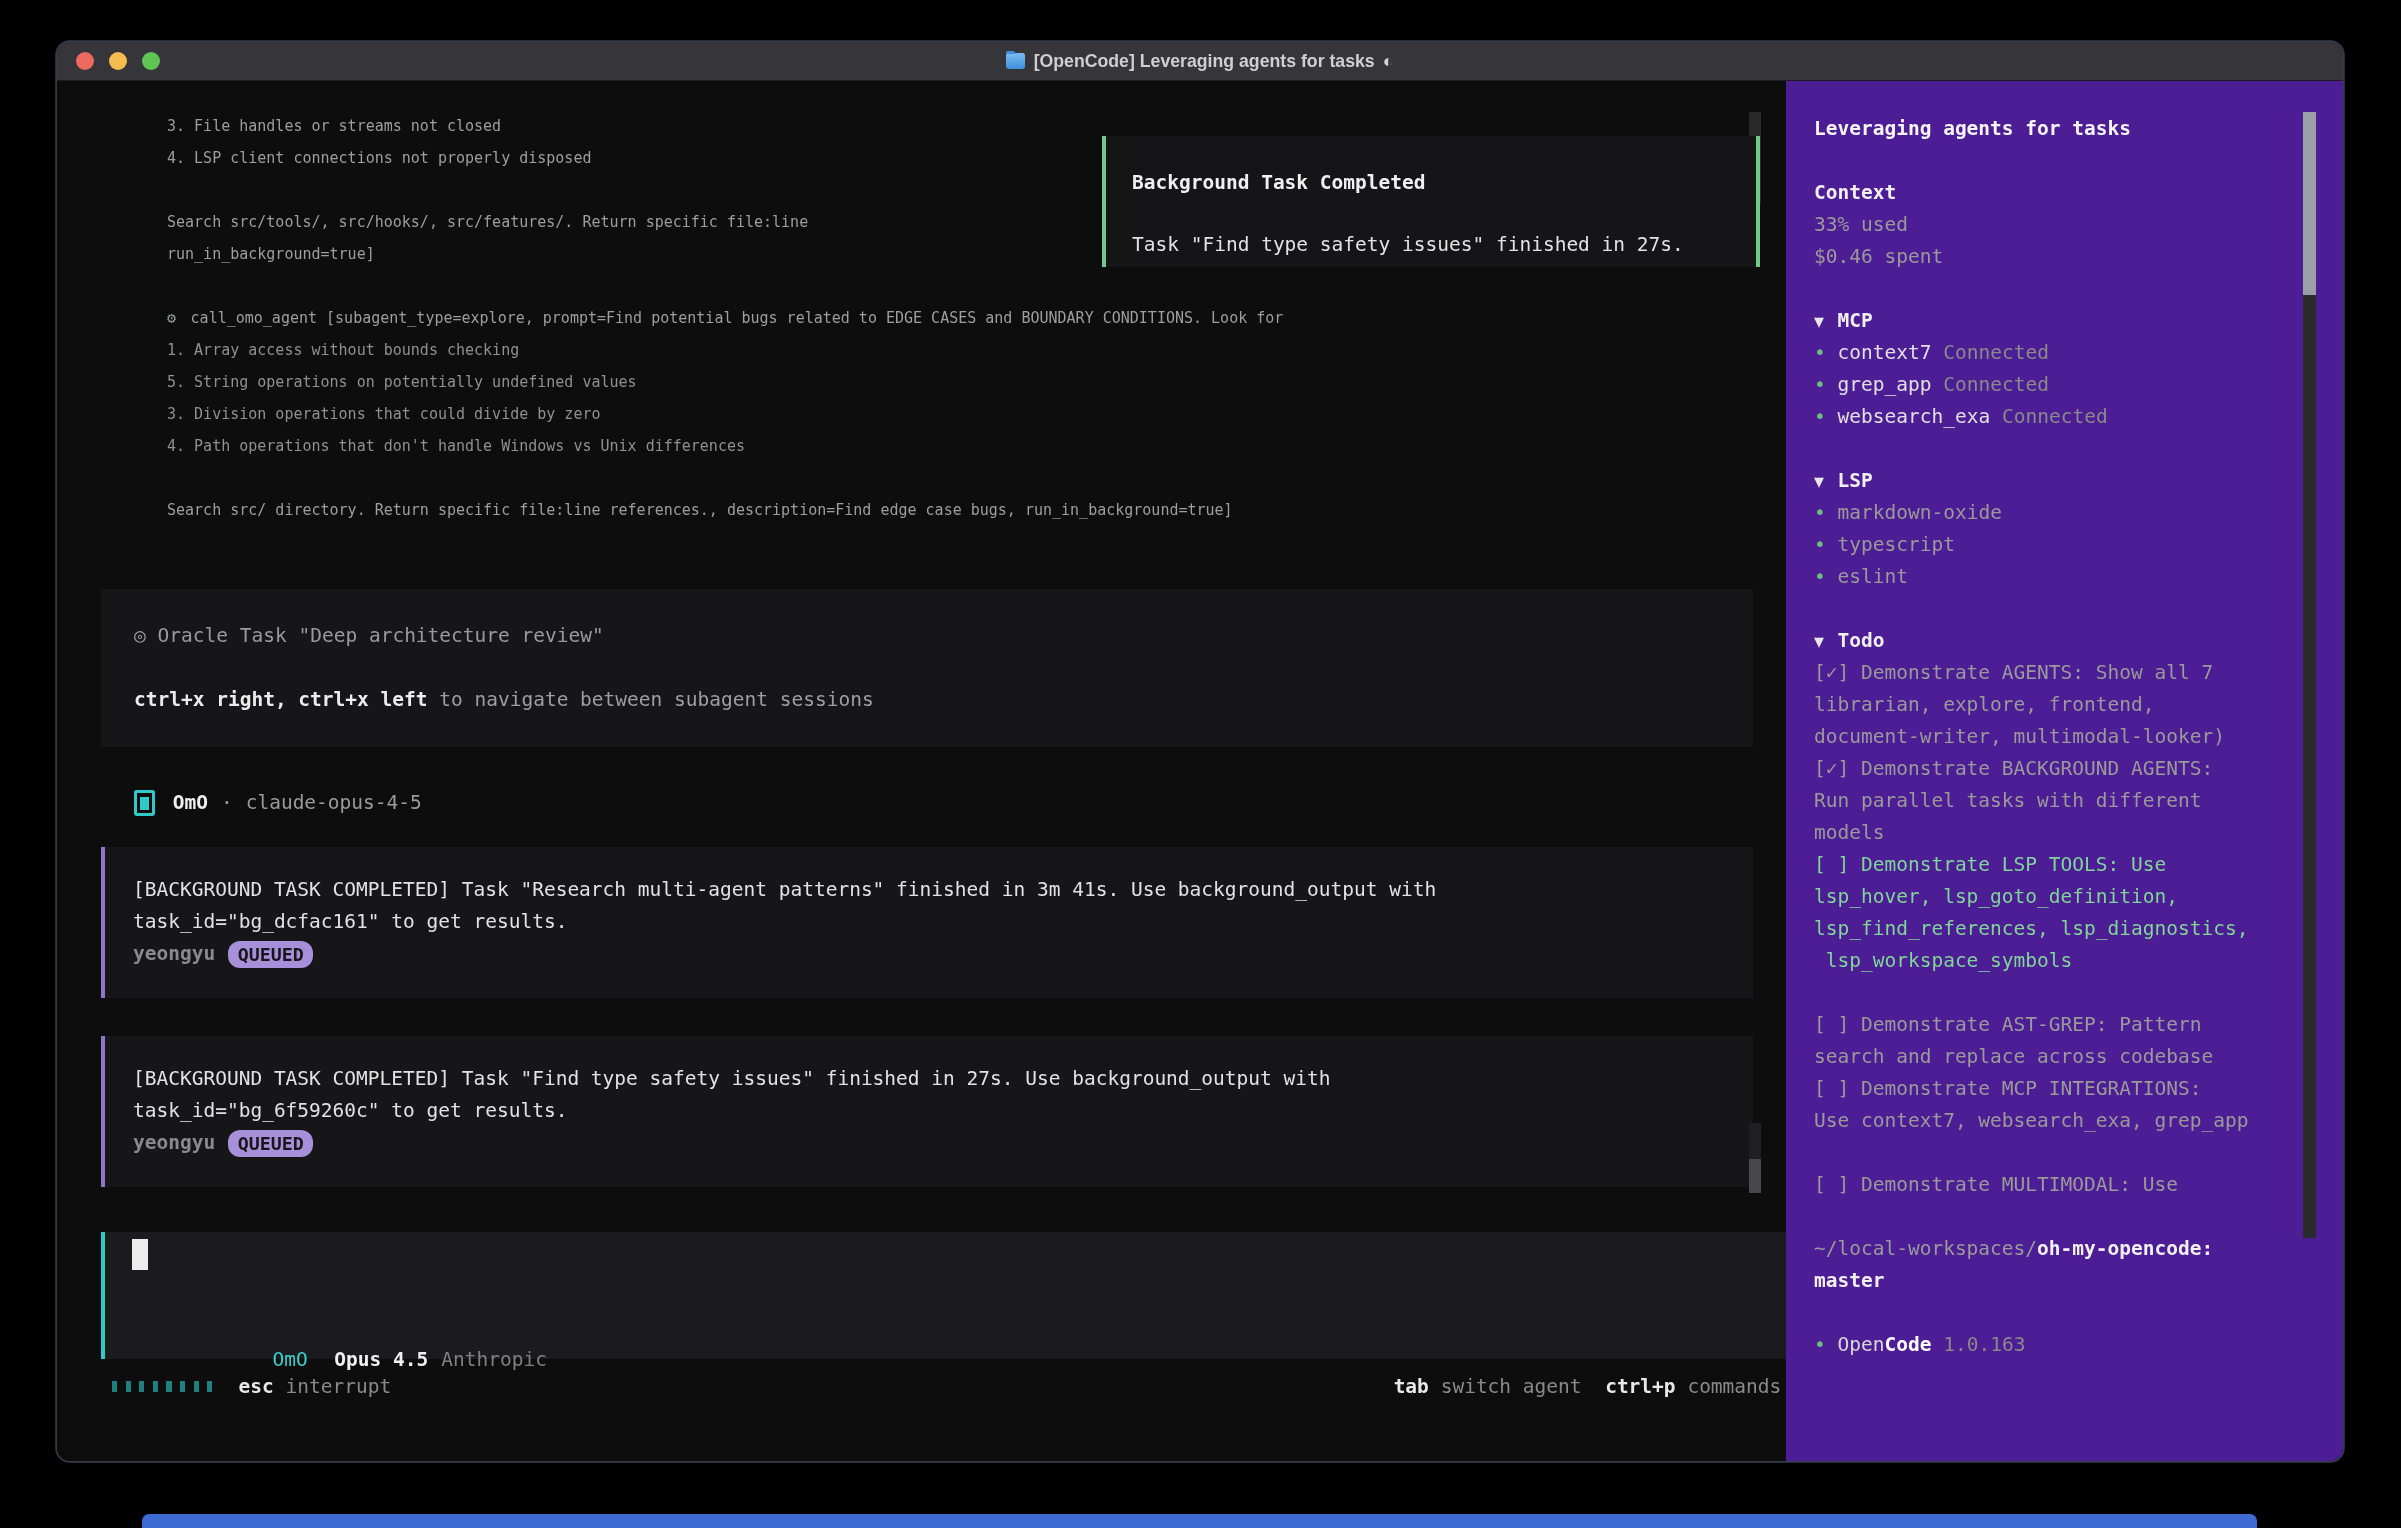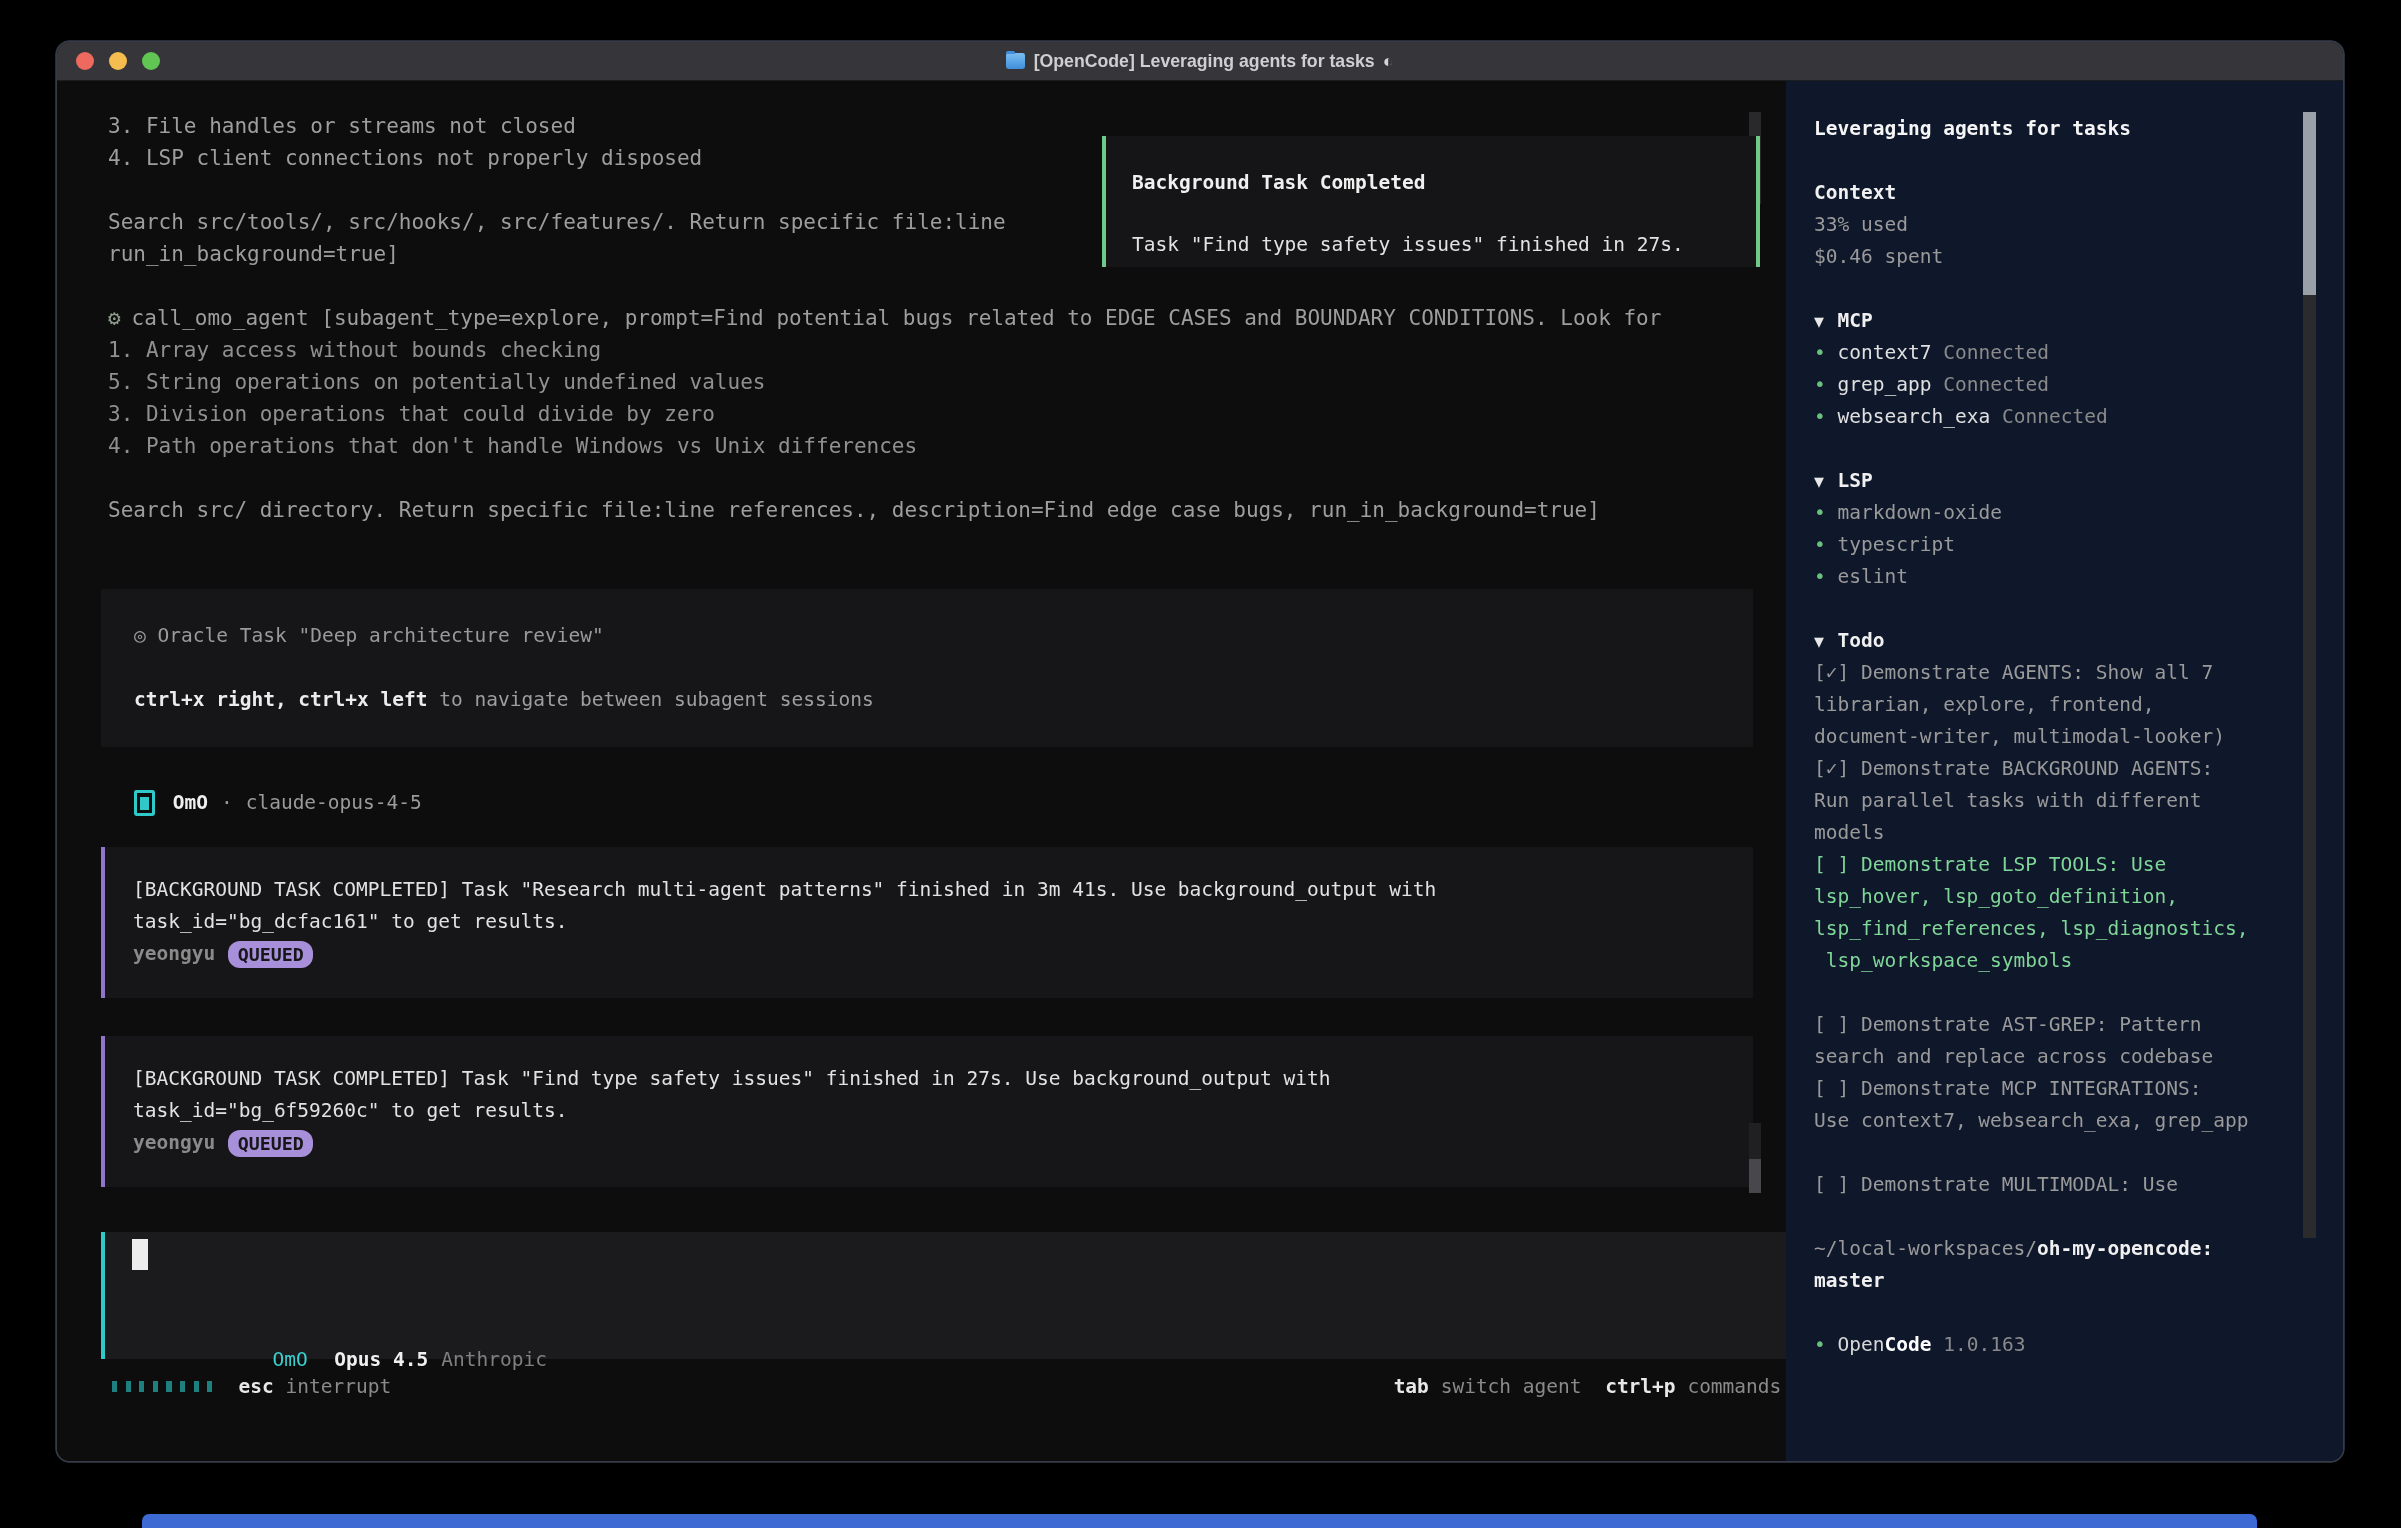--- a/index.html
+++ b/index.html
@@ -18,21 +18,21 @@
   .light.red { background:#ee6a5f; } .light.yellow { background:#f5bd4f; } .light.green { background:#61c554; }
   .titlewrap { display:flex; align-items:center; gap:8.3px; color:#cfcfd2; font-weight:bold; font-size:17.7px; }
   .foldericon { width:19px; height:15.4px; background:linear-gradient(#7cbdf0,#3f8fdc); border-radius:2.4px; position:relative; display:inline-block; }
   .foldericon:before { content:""; position:absolute; left:0; top:-2.4px; width:8.3px; height:3.5px; background:#3f8fdc; border-radius:1.8px 1.8px 0 0; }
   .moon { font-weight:normal; font-size:17.7px; color:#d5d5d8; }
 
   .content { display:flex; height:calc(100% - 39px); }
 
   
   .main { flex:1; position:relative; padding-top:29px; background:#0d0d0d; overflow:hidden; }
-  .m-row { height:32px; line-height:32px; padding-left:51px; font-size:21px; color:#9e9e9e; white-space:pre; }
+  .m-row { height:32px; line-height:32px; padding-left:110px; font-size:15px; color:#9e9e9e; white-space:pre; }
   .m-row.list { color:#909090; }
   .sp { height:32px; }
   .icon-cell { display:inline-block; width:23.6px; }
   .gear { color:#8fa08f; }
   .white { color:#ececec; font-weight:bold; }
   .gray { color:#9e9e9e; }
   .dim { color:#8a8a8a;font-weight:bold; }
 
   .box { margin-left:44px; width:1652px; background:#161618; }
   .oracle-box { margin-top:63px; height:158px; padding-top:31px; }
@@ -73,21 +73,21 @@
                   border-left:4.1px solid #71c989; border-right:4.1px solid #71c989; padding-top:31px; z-index:2; }
   .n-row { height:32px; line-height:32px; padding-left:26px; font-size:19.5px; white-space:pre; }
   .n-title { color:#f0f0f0; font-weight:bold; }
   .n-body { color:#e2e2e2; margin-top:30px; }
 
   .m-scroll-top { position:absolute; right:25px; top:31px; width:12.4px; height:92px; background:#29292c; z-index:1; }
   .m-scroll-track { position:absolute; right:25px; top:1042px; width:12.4px; height:37px; background:#202023; z-index:1; }
   .m-scroll-thumb { position:absolute; right:25px; top:1078px; width:12.4px; height:34px; background:#48484c; z-index:1; }
 
   
-  .sidebar { width:557px; background:#0f172a; position:relative; padding-top:32px; overflow:hidden; }
+  .sidebar { width:557px; background:#4c1d95; position:relative; padding-top:32px; overflow:hidden; }
   .s-row { height:32px; line-height:32px; padding-left:28px; font-size:19.5px; white-space:pre; color:#9a9a9a; }
   .s-title { color:#f5f5f5; font-weight:bold; }
   .s-head { color:#f0f0f0; font-weight:bold; }
   .marker { display:inline-block; width:23.6px; color:#e8e8e8; font-size:16.5px; }
   .bullet { display:inline-block; width:23.6px; color:#6cc07f; }
   .item-name { color:#e0e0e0; }
   .item-status { color:#8a8a8a; margin-left:11.8px; }
   .todo-done, .todo-pending { color:#9a9a9a; }
   .todo-active { color:#7fd698; }
   .gap-top { margin-top:32px; }

